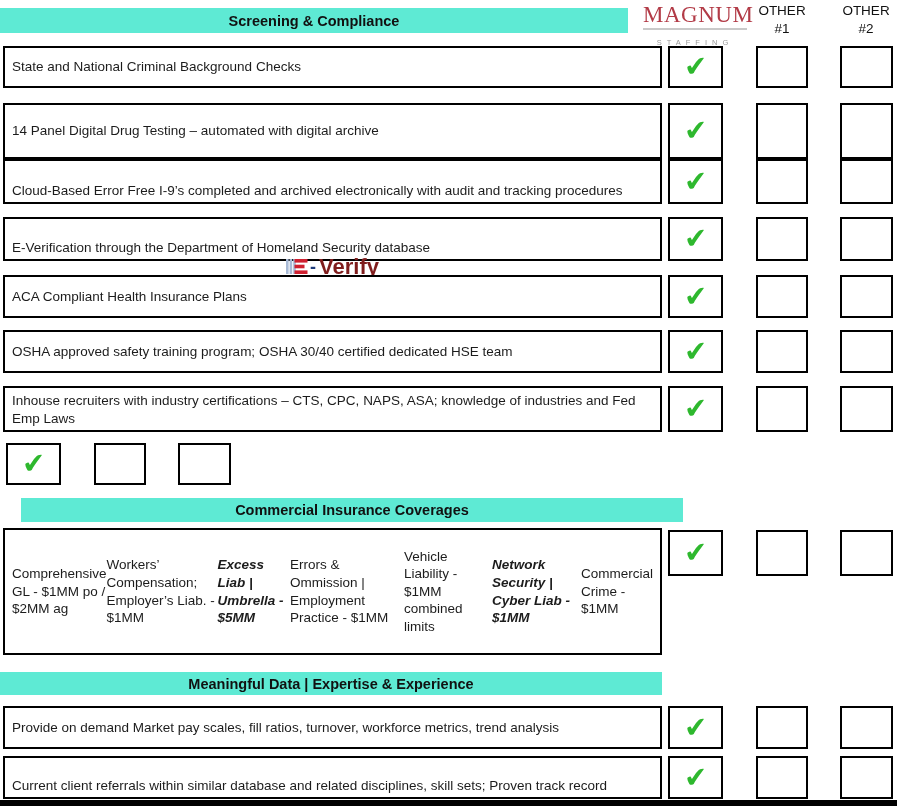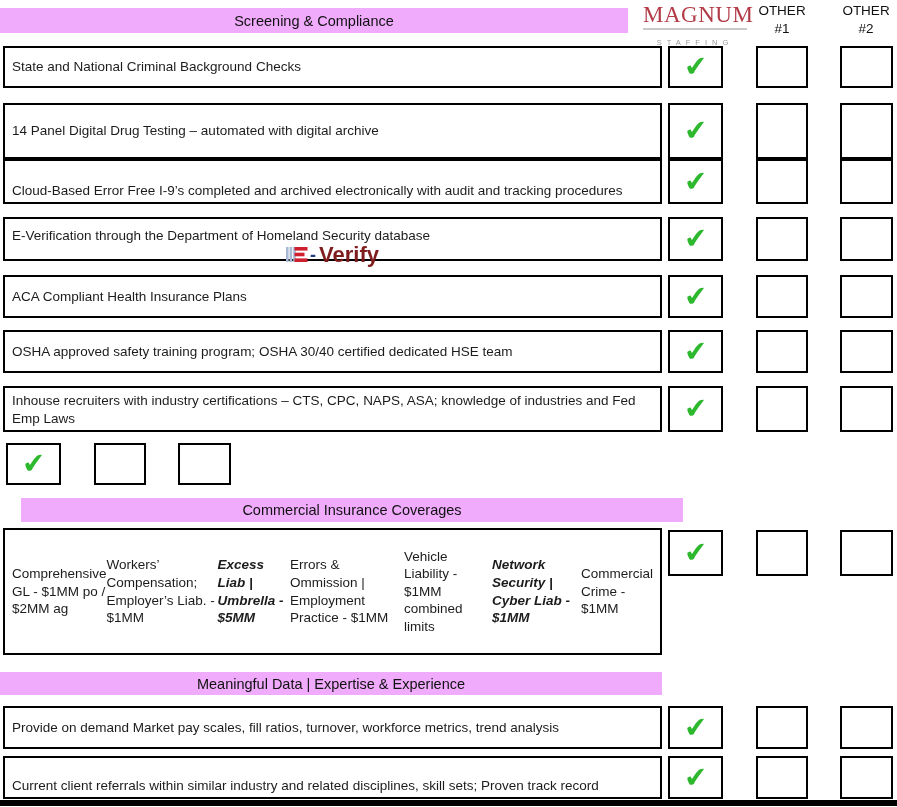--- a/index.html
+++ b/index.html
@@ -8,25 +8,25 @@
     width: 897px;
     height: 807px;
     background: #ffffff;
     font-family: "Liberation Sans", sans-serif;
     color: #1c1c1c;
     overflow: hidden;
   }
   .band {
     position: absolute;
     left: 0;
-    background: #f0abfc;
+    background: #5eead4;
     display: flex;
     align-items: center;
     justify-content: center;
-    font-weight: normal;
+    font-weight: bold;
     font-size: 14.5px;
     color: #111;
     text-align: right;
   }
   .band-1 { top: 8px;   height: 25px; width: 628px; }
   .band-2 { top: 498px; height: 24px; width: 662px; margin-left: 21px; }
   .band-3 { top: 672px; height: 23px; width: 662px; }
 
   .logo {
     position: absolute;
@@ -98,21 +98,21 @@
     line-height: 1;
     transform: rotate(-4deg);
   }
 
   .cell.text.multiline { display: flex; align-items: flex-end; }
   .cell.text.stacked {
     display: flex;
     flex-direction: column;
     align-items: stretch;
     justify-content: flex-start;
-    padding-top: 8px;
+    padding-top: 20px;
   }
   .ev-row-text { text-align: left; }
   .ev-logo {
     display: flex;
     align-items: center;
     justify-content: center;
     gap: 2px;
     margin-top: 0px;
   }
   .ev-word {
@@ -296,21 +296,21 @@
       </div>
     <div class="cell box b1">
         <span class="check">✔</span>
       </div>
     <div class="cell box b2"></div>
     <div class="cell box b3"></div>
   </div>
 
   <div class="row" style="top:756px;height:43px">
     <div class="cell text multiline">
-        <span>Current client referrals within similar industry and related disciplines, skill sets; Proven track record</span>
+        <span>Current client referrals within similar database and related disciplines, skill sets; Proven track record</span>
       </div>
     <div class="cell box b1">
         <span class="check">✔</span>
       </div>
     <div class="cell box b2"></div>
     <div class="cell box b3"></div>
   </div>
 
   <div class="bottom-bar"></div>
 

